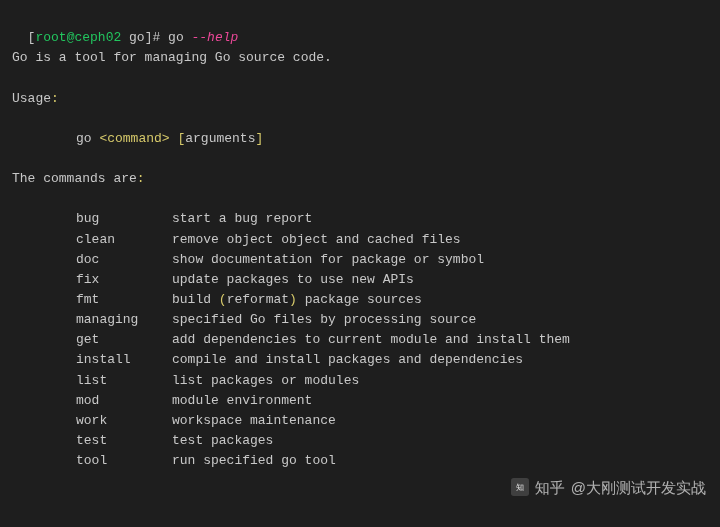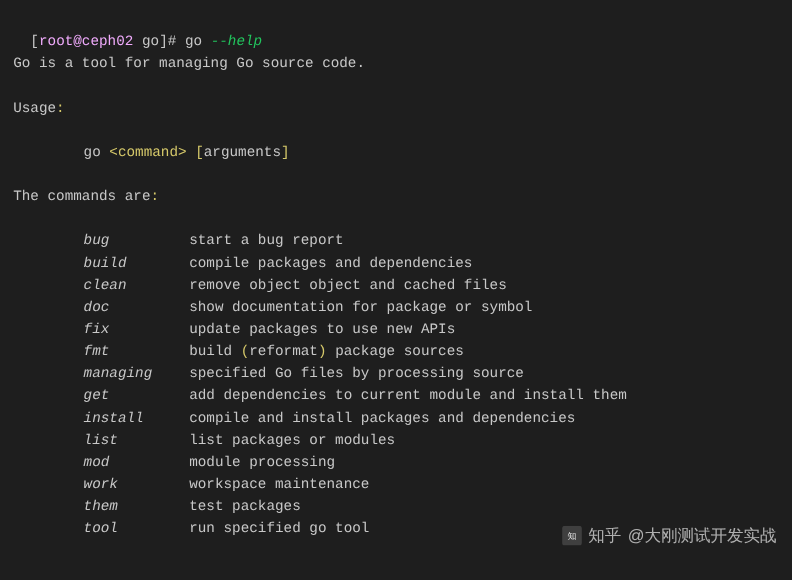--- a/index.html
+++ b/index.html
@@ -9,28 +9,28 @@
     font-family: "Consolas", "Monaco", "Courier New", monospace;
     font-size: 13px;
     line-height: 1.55;
     width: 720px;
     height: 527px;
     padding: 8px 12px;
     overflow: hidden;
     position: relative;
   }
   .prompt .bracket { color: #c8c8c8; }
-  .prompt .userhost { color: #f0abfc; text-align: right; }
+  .prompt .userhost { color: #22c55e; text-align: right; }
   .prompt .path { color: #c8c8c8; }
   .prompt .cmd { color: #c8c8c8; }
-  .prompt .flag { color: #22c55e; font-style: italic; }
+  .prompt .flag { color: #ec4899; font-style: italic; }
   .yellow { color: #d6c96a; }
   .paren { color: #d6c96a; }
   .row { white-space: pre; }
-  .cmd-col { display: inline-block; width: 96px; font-style: italic; }
+  .cmd-col { display: inline-block; width: 96px; }
   .indent { display: inline-block; width: 64px; }
   .watermark {
     position: absolute;
     right: 14px;
     bottom: 28px;
     color: rgba(255,255,255,0.65);
     font-family: sans-serif;
     font-size: 15px;
     display: flex;
     align-items: center;
@@ -59,32 +59,31 @@
 <div class="row"><span class="indent"></span><span>go </span><span class="yellow">&lt;command&gt;</span><span> </span><span class="yellow">[</span><span>arguments</span><span class="yellow">]</span></div>
 
 <div class="row">&nbsp;</div>
 
 <div class="row"><span>The commands are</span><span class="yellow">:</span></div>
 
 <div class="row">&nbsp;</div>
 
 <div id="commands-container">
     <div class="row"><span class="indent"></span><span class="cmd-col">bug</span><span>start a bug report</span></div>
-    <div class="row"><span class="indent"></span><span class="cmd-col">build</span><span>compile packages and dependencies</span></div>
     <div class="row"><span class="indent"></span><span class="cmd-col">clean</span><span>remove object object and cached files</span></div>
     <div class="row"><span class="indent"></span><span class="cmd-col">doc</span><span>show documentation for package or symbol</span></div>
     <div class="row"><span class="indent"></span><span class="cmd-col">fix</span><span>update packages to use new APIs</span></div>
     <div class="row"><span class="indent"></span><span class="cmd-col">fmt</span><span>build </span><span class="paren">(</span><span>reformat</span><span class="paren">)</span><span> package sources</span></div>
     <div class="row"><span class="indent"></span><span class="cmd-col">managing</span><span>specified Go files by processing source</span></div>
     <div class="row"><span class="indent"></span><span class="cmd-col">get</span><span>add dependencies to current module and install them</span></div>
     <div class="row"><span class="indent"></span><span class="cmd-col">install</span><span>compile and install packages and dependencies</span></div>
     <div class="row"><span class="indent"></span><span class="cmd-col">list</span><span>list packages or modules</span></div>
-    <div class="row"><span class="indent"></span><span class="cmd-col">mod</span><span>module processing</span></div>
+    <div class="row"><span class="indent"></span><span class="cmd-col">mod</span><span>module environment</span></div>
     <div class="row"><span class="indent"></span><span class="cmd-col">work</span><span>workspace maintenance</span></div>
-    <div class="row"><span class="indent"></span><span class="cmd-col">them</span><span>test packages</span></div>
+    <div class="row"><span class="indent"></span><span class="cmd-col">test</span><span>test packages</span></div>
     <div class="row"><span class="indent"></span><span class="cmd-col">tool</span><span>run specified go tool</span></div>
   </div>
 
 <div class="watermark">
   <span class="logo">
     <svg viewBox="0 0 40 40">
         <rect width="40" height="40" rx="6" fill="rgba(255,255,255,0.15)"></rect>
         <text x="20" y="27" text-anchor="middle" font-size="18" fill="rgba(255,255,255,0.85)" font-family="sans-serif">知</text>
       </svg>
   </span>

